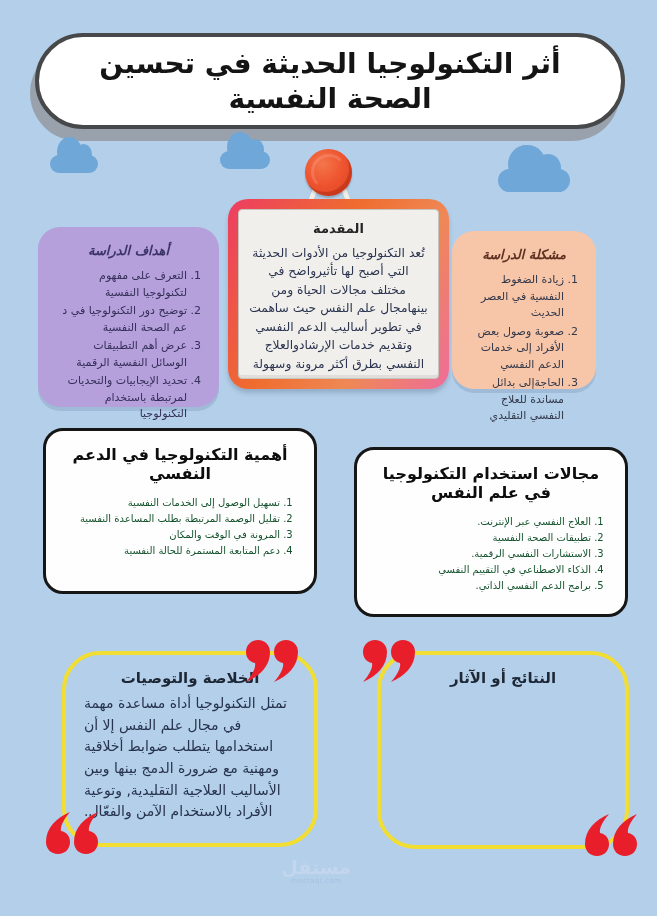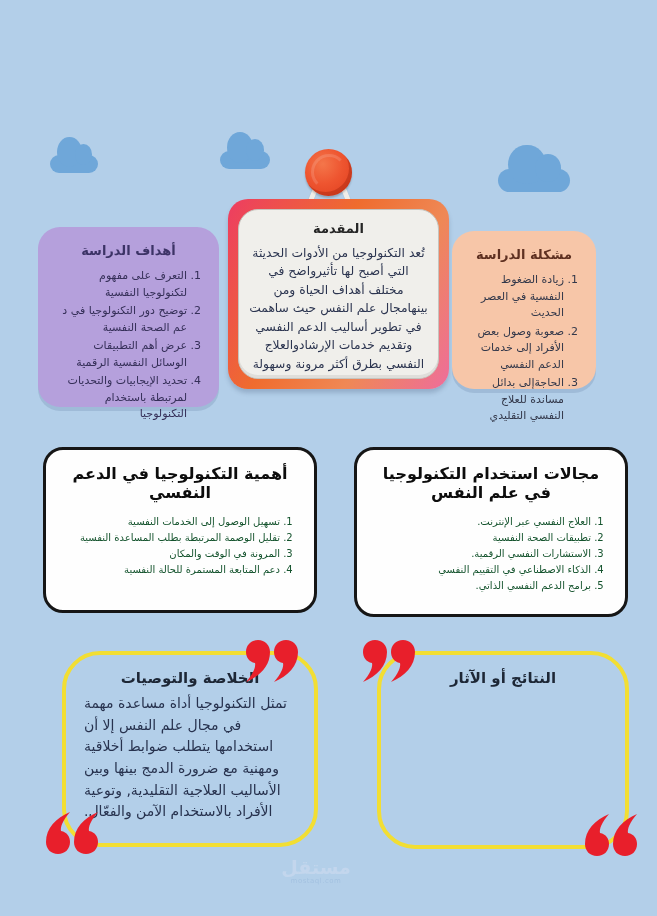--- a/index.html
+++ b/index.html
@@ -45,45 +45,45 @@
     border:3px solid rgba(255,255,255,.14);border-bottom-color:transparent;border-right-color:transparent;
   }
   
   .board{
     position:absolute;left:228px;top:199px;width:221px;height:190px;
     border-radius:20px;padding:10px;
     background:linear-gradient(120deg,#ed3d62 0%,#ef6c2e 40%,#ef8855 68%,#ee6d9b 100%);
     box-shadow:0 4px 4px rgba(60,80,110,.25);
   }
   .board-inner{
-    width:100%;height:100%;background:#f0efeb;border:1px solid #c6c4be;border-radius:20px;
+    width:100%;height:100%;background:#f0efeb;border:1px solid #c6c4be;border-radius:4px;
     padding:9px 10px;box-shadow:inset 0 -3px 0 rgba(0,0,0,.07);
   }
   .board-inner h2{margin:2px 0 8px;font-size:13px;font-weight:bold;color:#262626;text-align:center;}
   .board-inner p{margin:0;font-size:12.3px;line-height:1.5;color:#2c3550;text-align:center;}
   
   .soft-card{position:absolute;border-radius:22px;padding:12px 12px;box-shadow:0 4px 0 rgba(70,100,140,.18);}
-  .soft-card h3{margin:4px 0 10px;font-size:13px;font-weight:bold;text-align:center;}
+  .soft-card h3{margin:4px 0 10px;font-size:13px;font-weight:bold;text-align:center;font-style:italic;}
   .soft-card ol{margin:0;padding:0 20px 0 4px;font-size:11px;line-height:1.5;}
   .soft-card li{margin-bottom:2px;}
   .card-objectives{left:38px;top:227px;width:181px;height:180px;background:#b5a0dc;}
   .card-objectives h3{color:#3c3366;}
   .card-objectives ol{color:#352f58;}
   .card-problem{left:452px;top:231px;width:144px;height:158px;background:#f7c6a8;}
   .card-problem h3{color:#5f3122;}
   .card-problem ol{color:#33384a;}
   
   .outline-card{
     position:absolute;background:#fefefe;border:3px solid #161616;border-radius:20px;
     padding:12px 14px;
   }
   .outline-card h3{margin:2px 0 12px;font-size:16px;font-weight:bold;color:#0d0d0d;text-align:center;}
   .outline-card ol{margin:0;padding:0 20px 0 4px;font-size:10px;line-height:1.5;color:#14532d;}
   .outline-card li{margin-bottom:1px;}
-  .card-importance{left:43px;top:447px;width:274px;height:166px;}
+  .card-importance{left:43px;top:428px;width:274px;height:166px;}
   .card-fields{left:354px;top:447px;width:274px;height:170px;}
   
   .quote-card{
     position:absolute;border:4px solid #f2de33;border-radius:38px;
     padding:14px 18px;
   }
   .quote-card h3{margin:0 0 6px;font-size:15px;font-weight:bold;color:#1d2736;text-align:center;}
   .quote-card p{margin:0;font-size:14px;line-height:1.55;color:#27324e;text-align:left;}
   .quote-card ol{margin:4px 0 0;padding:0 20px 0 2px;font-size:14px;line-height:1.55;color:#27324e;}
   .quote-card li{margin-bottom:3px;}
@@ -104,20 +104,23 @@
     pointer-events:none;
   }
   .watermark .wm-ar{font-size:19px;font-weight:bold;color:#c6d8ee;opacity:.85;line-height:1;}
   .watermark .wm-en{font-size:7px;color:#9dbcdd;opacity:.7;letter-spacing:.5px;direction:ltr;}
 </style>
 </head>
 <body>
 
 <div class="stage">
 
+  <header class="banner">
+    <h1>أثر التكنولوجيا الحديثة في تحسين الصحة النفسية</h1>
+  </header>
 
   <div class="cloud cloud-left">
       <span class="base"></span>
       <span class="bump1"></span>
       <span class="bump2"></span>
     </div>
   <div class="cloud cloud-center">
       <span class="base"></span>
       <span class="bump1"></span>
       <span class="bump2"></span>
@@ -128,21 +131,21 @@
       <span class="bump2"></span>
     </div>
 
   <div class="strap strap-l"></div>
   <div class="strap strap-r"></div>
   <div class="pin"></div>
 
   <section class="board">
     <div class="board-inner">
       <h2>المقدمة</h2>
-      <p>تُعد التكنولوجيا من الأدوات الحديثة التي أصبح لها تأثيرواضح في مختلف أهداف الحياة ومن بينهامجال علم النفس حيث ساهمت في تطوير أساليب الدعم النفسي وتقديم خدمات الإرشادوالعلاج النفسي بطرق أكثر مرونة  وسهولة</p>
+      <p>تُعد التكنولوجيا من الأدوات الحديثة التي أصبح لها تأثيرواضح في مختلف مجالات الحياة ومن بينهامجال علم النفس حيث ساهمت في تطوير أساليب الدعم النفسي وتقديم خدمات الإرشادوالعلاج النفسي بطرق أكثر مرونة  وسهولة</p>
     </div>
   </section>
 
   <aside class="soft-card card-objectives">
     <h3>أهداف الدراسة</h3>
     <ol>
         <li>التعرف على مفهوم لتكنولوجيا النفسية</li>
         <li>توضيح دور التكنولوجيا في د عم الصحة النفسية</li>
         <li>عرض أهم التطبيقات الوسائل النفسية الرقمية</li>
         <li>تحديد الإيجابيات والتحديات لمرتبطة باستخدام التكنولوجيا</li>

